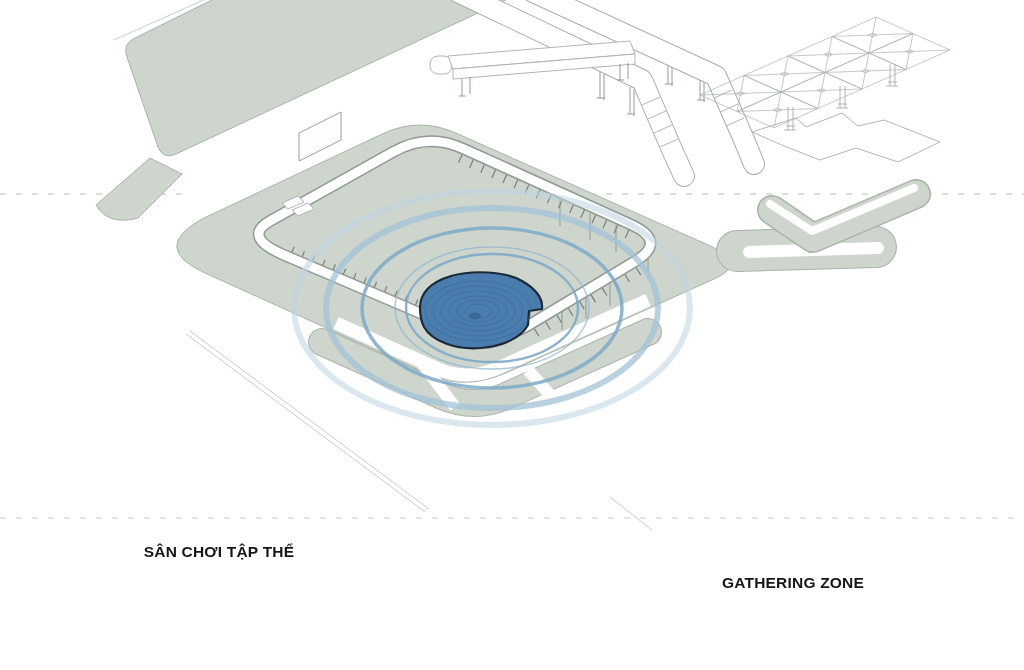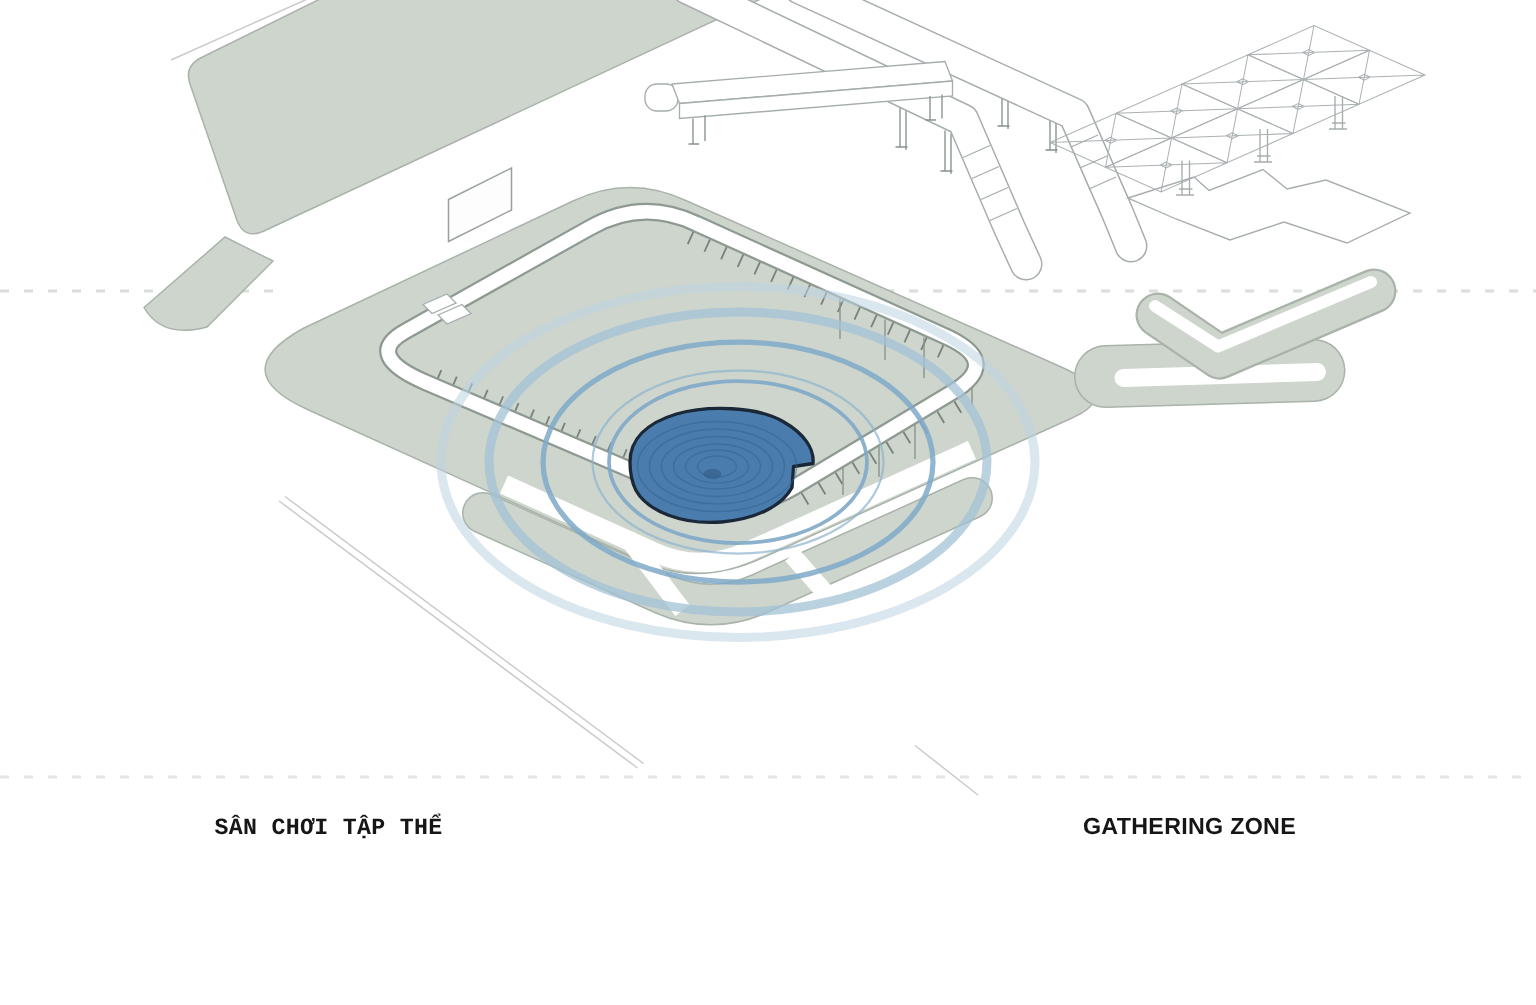--- a/index.html
+++ b/index.html
@@ -151,21 +151,21 @@
           <path d="M869,53L906,69.5L950,50L913,33.5ZM869,53L909.5,51.5M906,69.5L909.5,51.5M950,50L909.5,51.5M913,33.5L909.5,51.5M905.5,51.5L909.5,49.5L913.5,51.5L909.5,53.5Z"></path>
         </g>
     <g class="lineart-open">
       <path d="M788,107 V130 M793,107 V130 M784,130 h12 M786,126 h9"></path>
       <path d="M840,86 V108 M845,86 V108 M836,108 h12 M838,104 h9"></path>
       <path d="M890,64 V86 M895,64 V86 M886,86 h12 M888,82 h9"></path>
     </g>
   </g>
 </svg>
 
-<div class="caption" style="left:28px;top:543px;width:382px;font-family:Liberation Mono, monospace;">
+<div class="caption" style="left:28px;top:543px;width:382px;">
   <h3>SÂN CHƠI TẬP THỂ</h3>
 </div>
 
-<div class="caption" style="left:583px;top:543px;width:420px;">
+<div class="caption" style="left:583px;top:574px;width:420px;">
   <h3>GATHERING ZONE</h3>
 </div>
 
 </div>
 
 </body></html>

